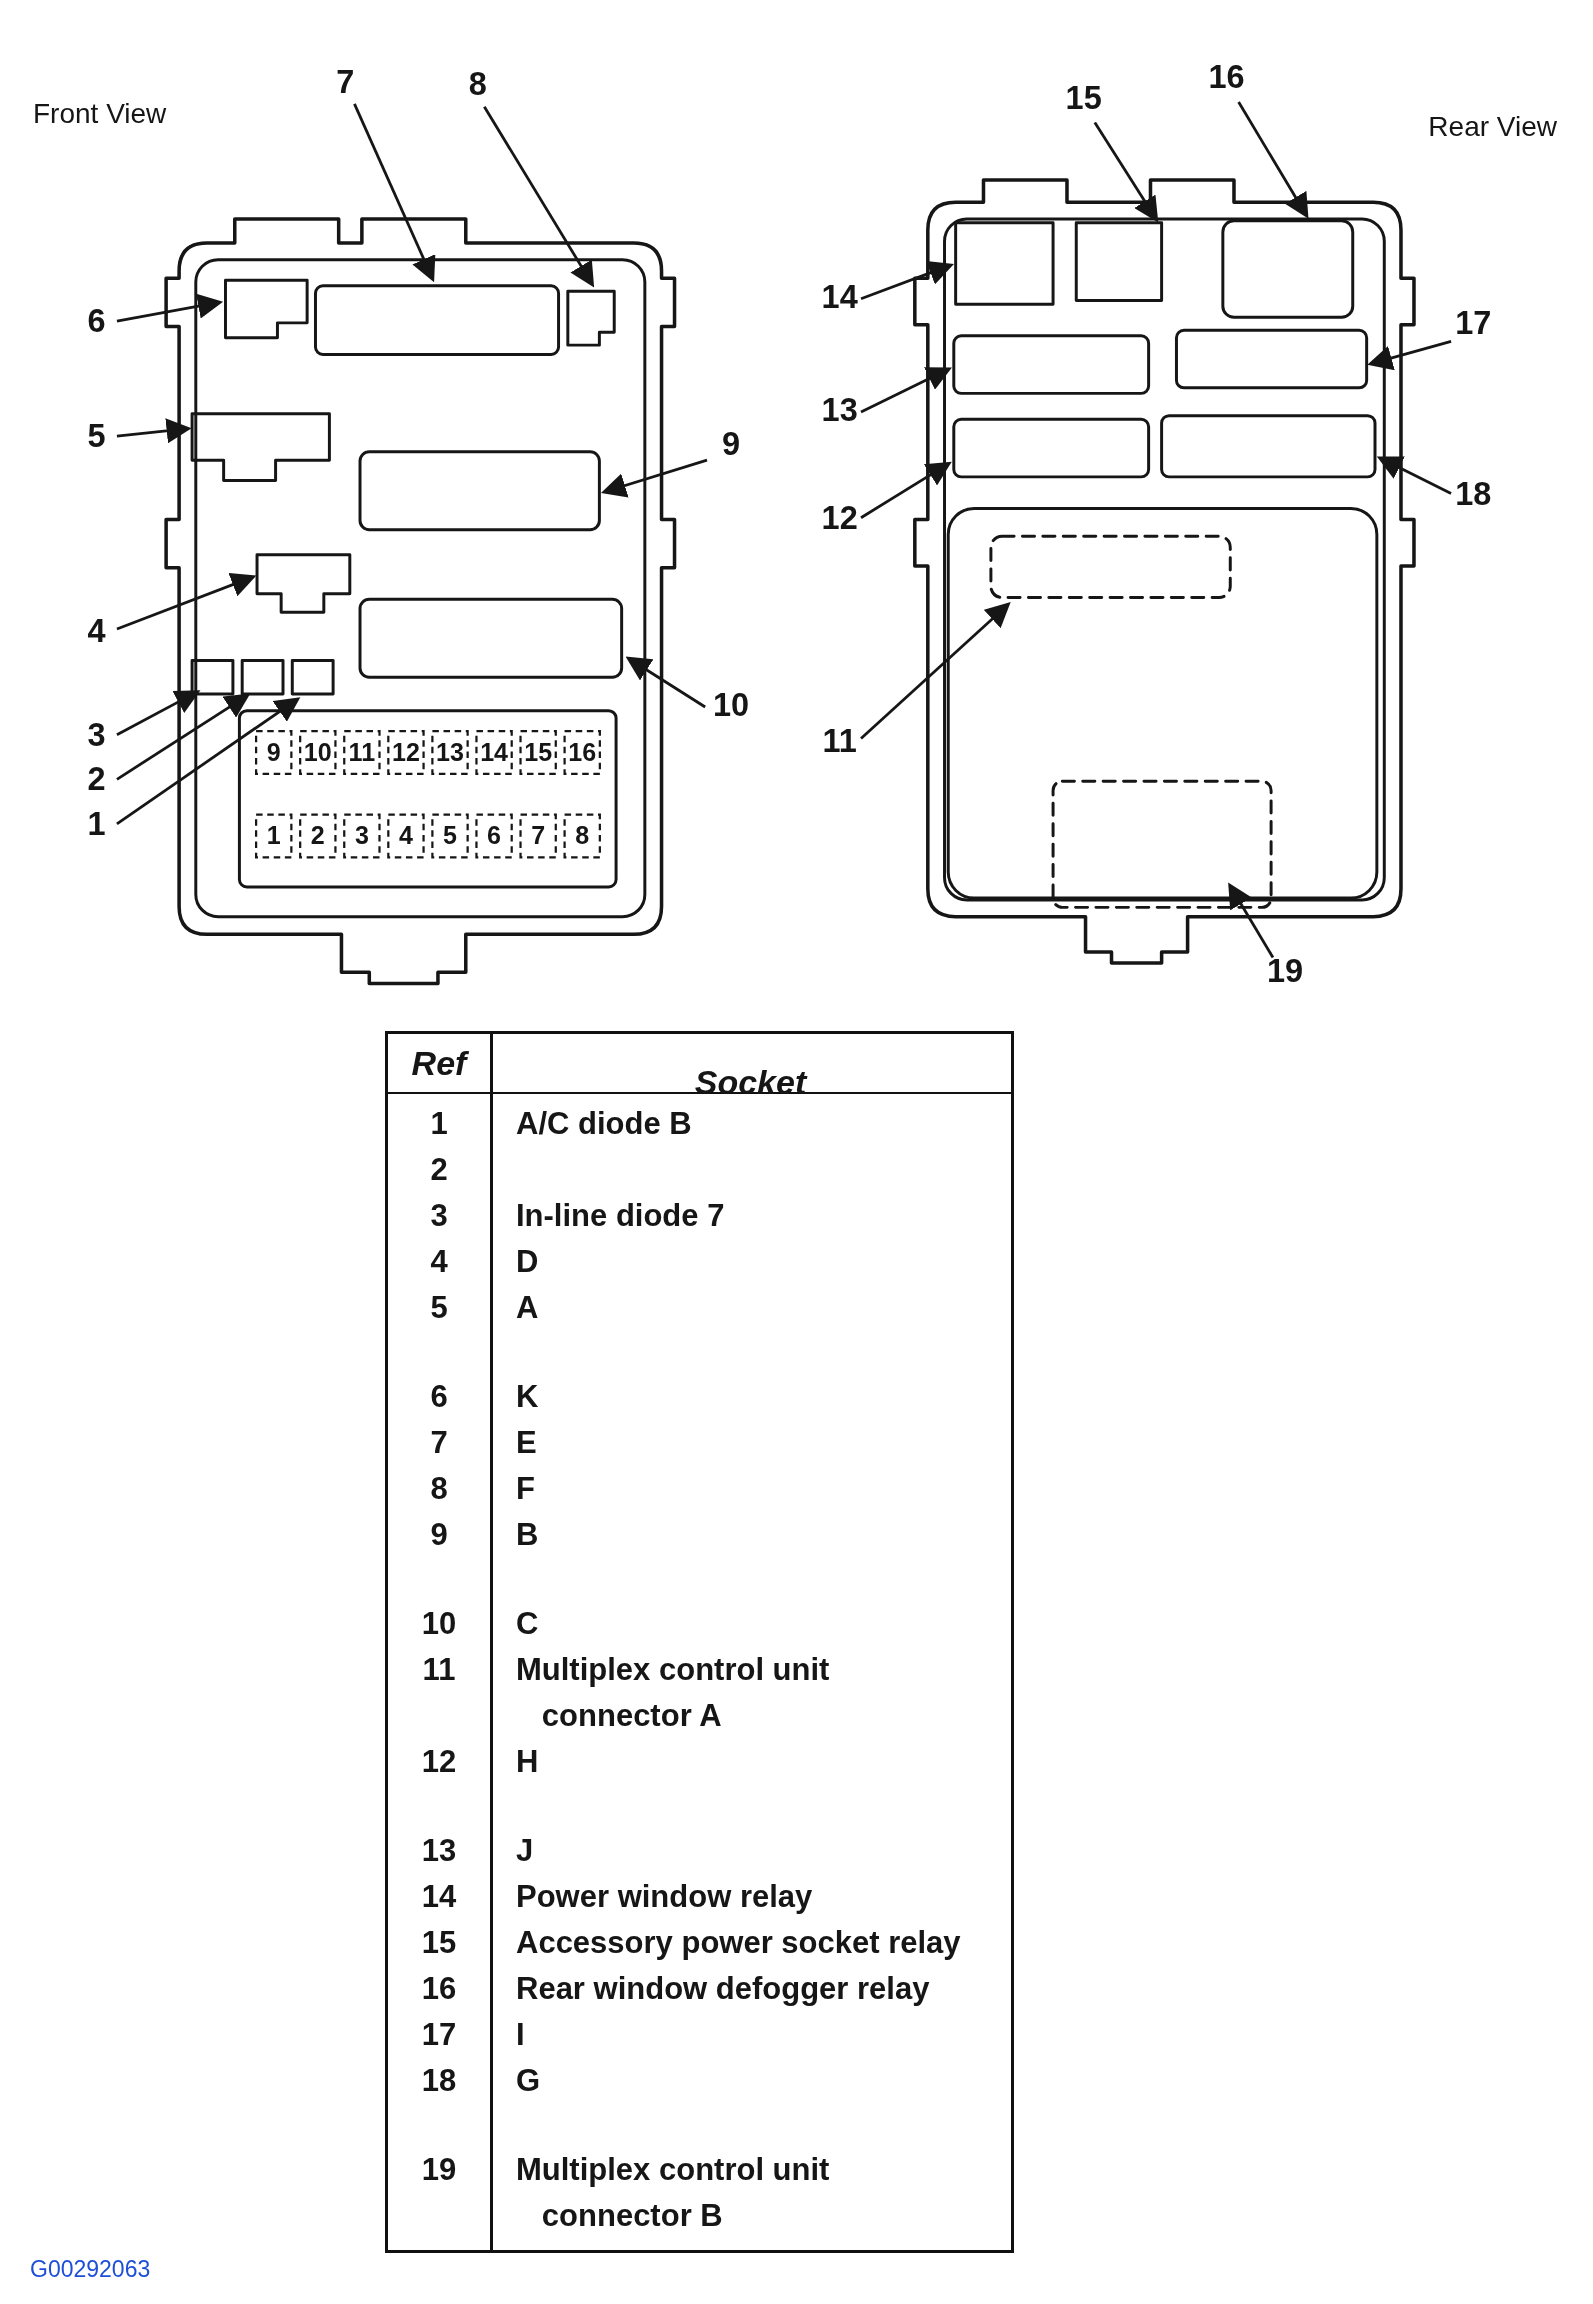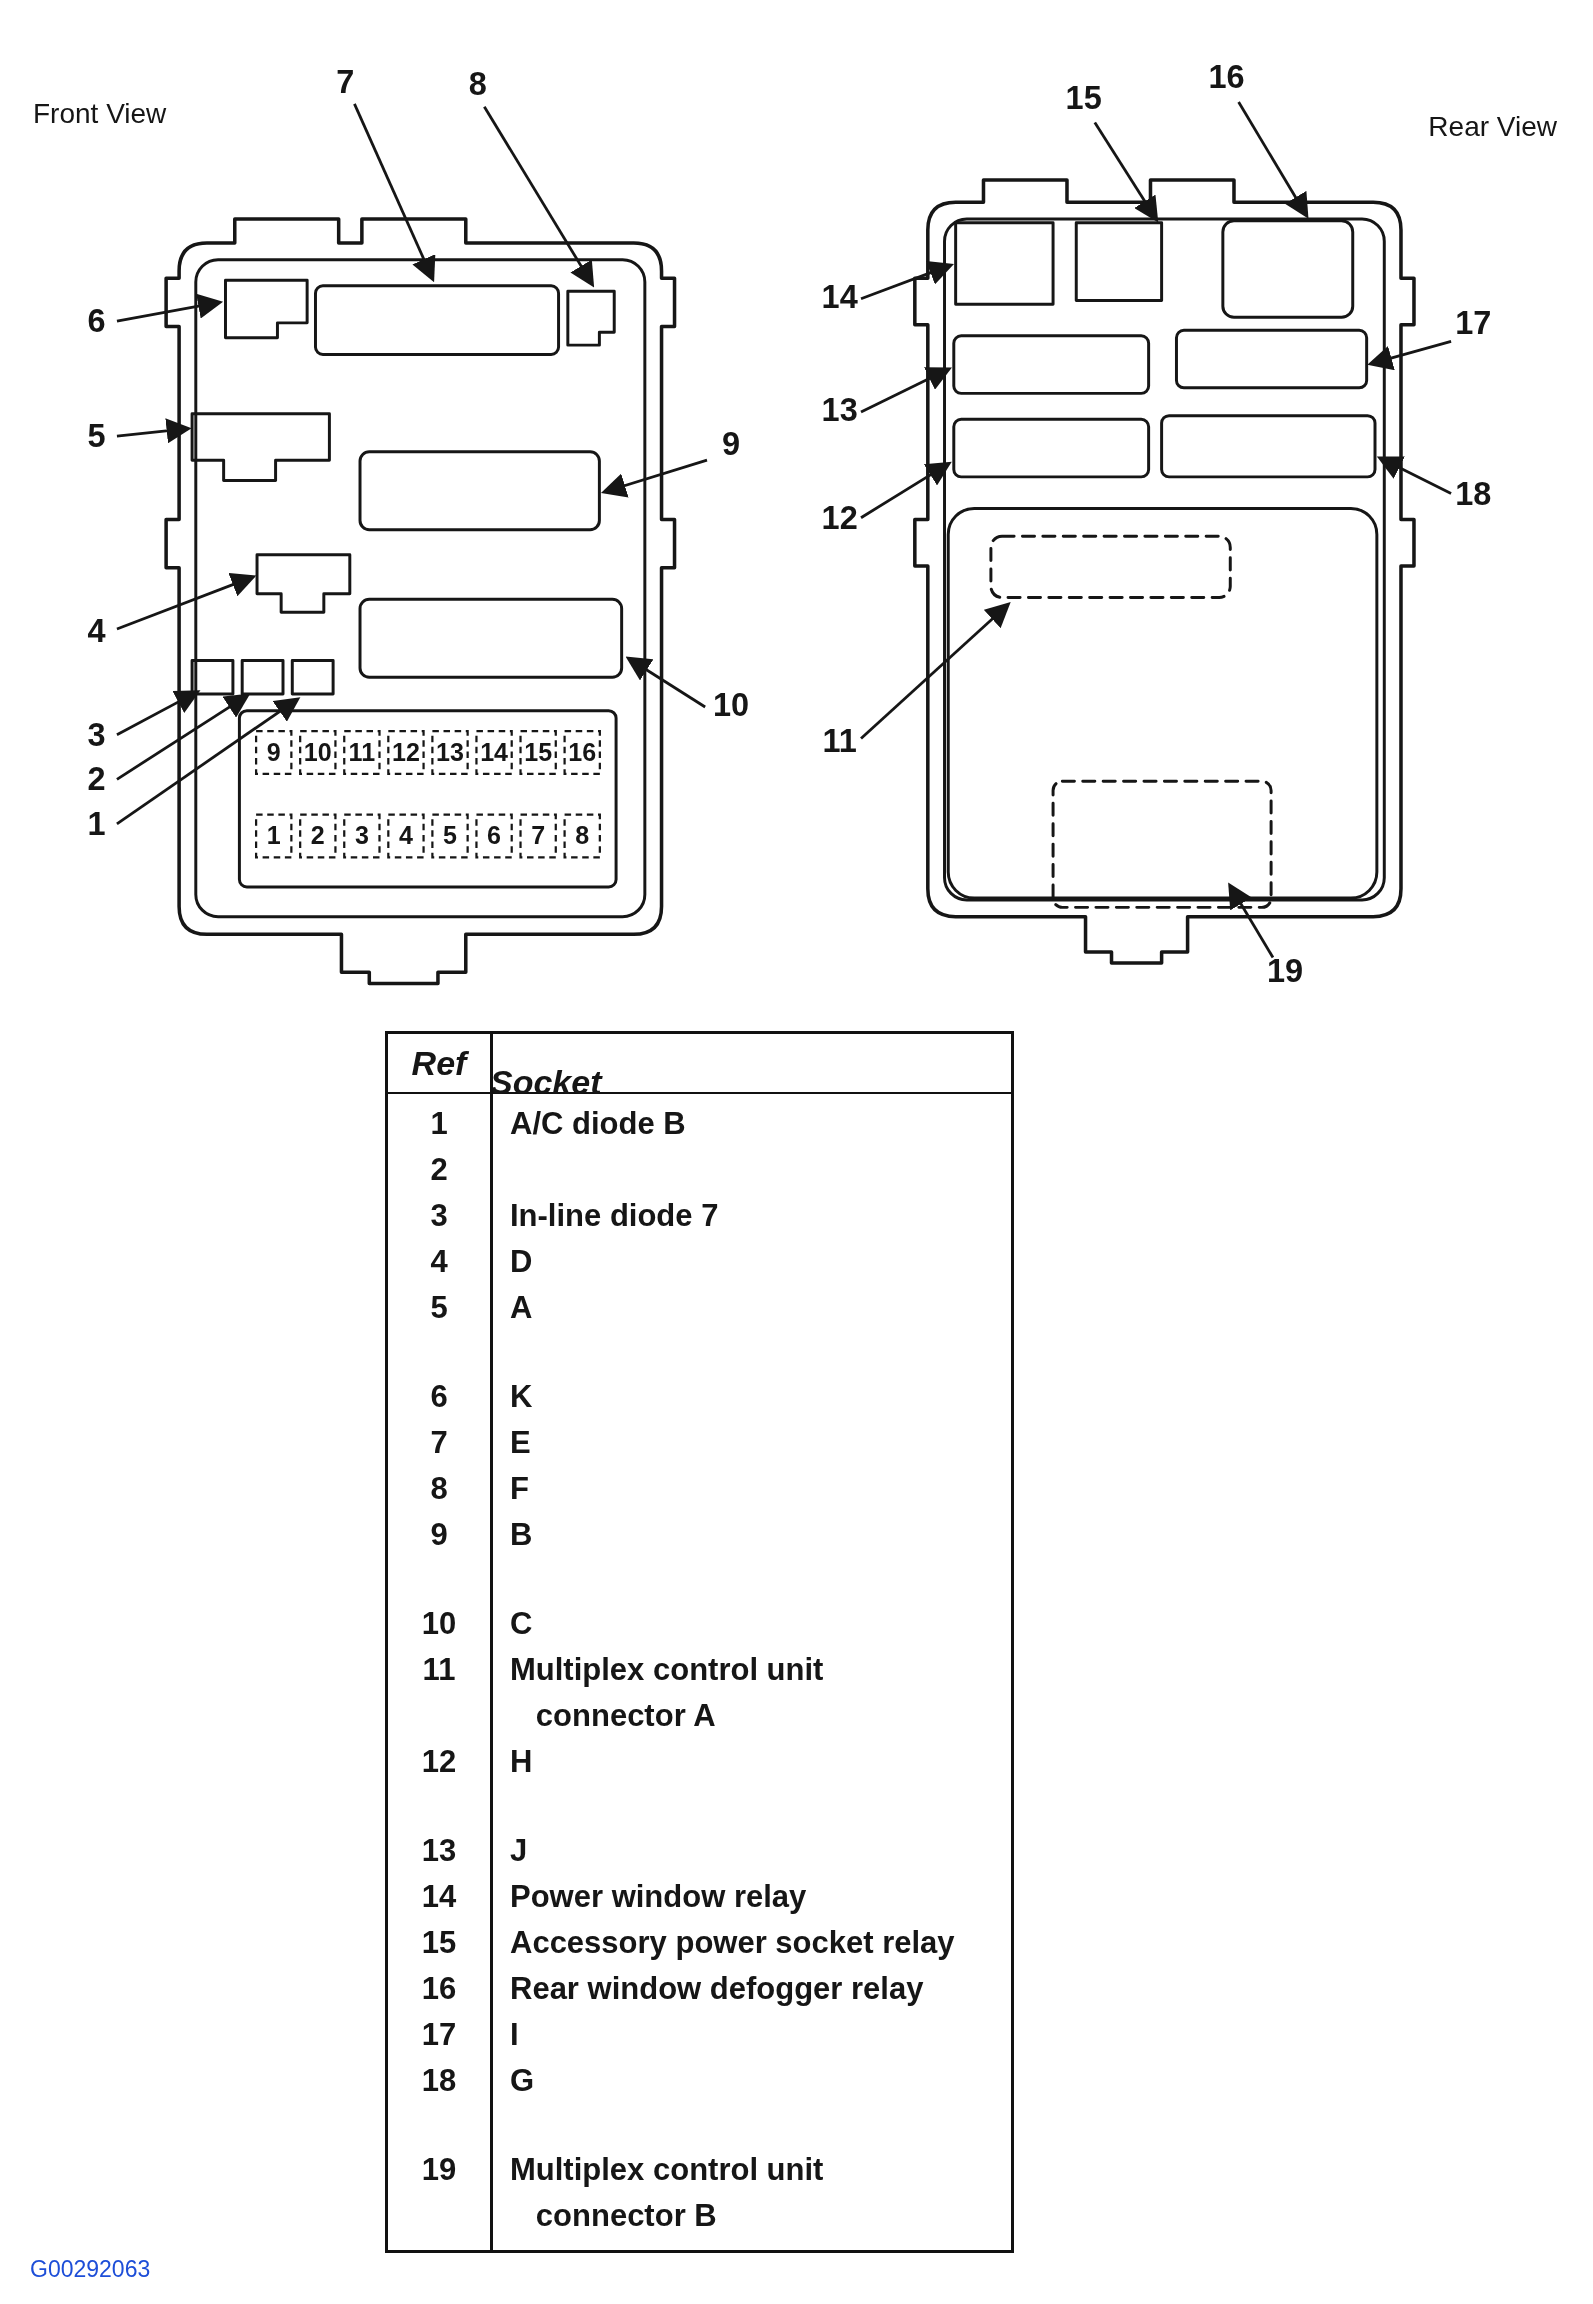--- a/index.html
+++ b/index.html
@@ -23,26 +23,26 @@
   .socket-table {
     position:absolute; left:385px; top:1031px; width:623px;
     border:3.7px solid #111; background:#fff;
   }
   .socket-table .col-divider {
     position:absolute; top:0; bottom:0; left:102px; width:2.8px; background:#111;
   }
   .thead { display:flex; align-items:center; height:58px; border-bottom:2.8px solid #111;
     font-size:34px; font-weight:700;font-style:italic; }
   .th.ref { width:102px; flex:0 0 102px; text-align:center; }
-  .th.socket { flex:1; text-align:left;margin-top:39px; }
+  .th.socket { flex:1; text-align:center;margin-top:39px; }
   .tbody { padding:7.4px 0 11px 0; }
   .tr { display:flex; font-size:31px; font-weight:700; line-height:46px; }
   .tr.gap { margin-top:43px; }
   .td.ref { width:102px; flex:0 0 102px; text-align:center; align-self:flex-start; }
-  .td.socket { flex:1; padding-left:20px; white-space:pre-line; }
+  .td.socket { flex:1; padding-left:26px; white-space:pre-line; }
   .watermark { position:absolute; left:30px; top:2256px; font-size:23px; color:#1d4ed8; }
 </style>
 </head>
 <body>
 
 <div class="page">
 
   <div class="view-label front-label">Front View</div>
   <div class="view-label rear-label">Rear View</div>
 

